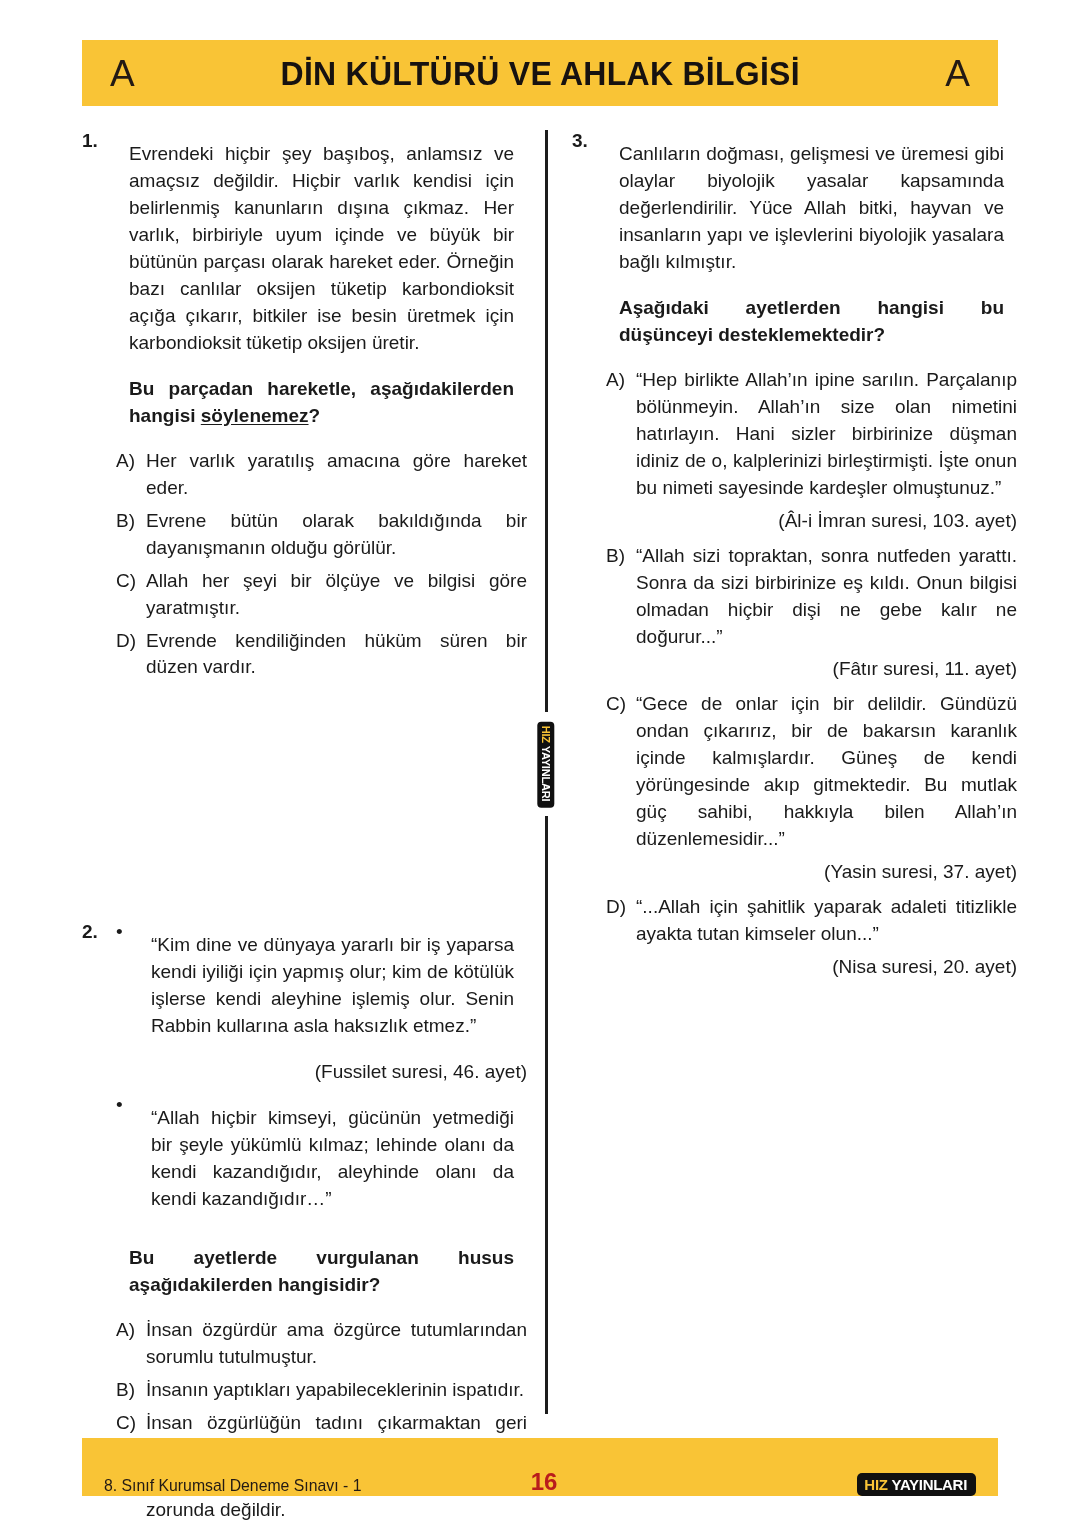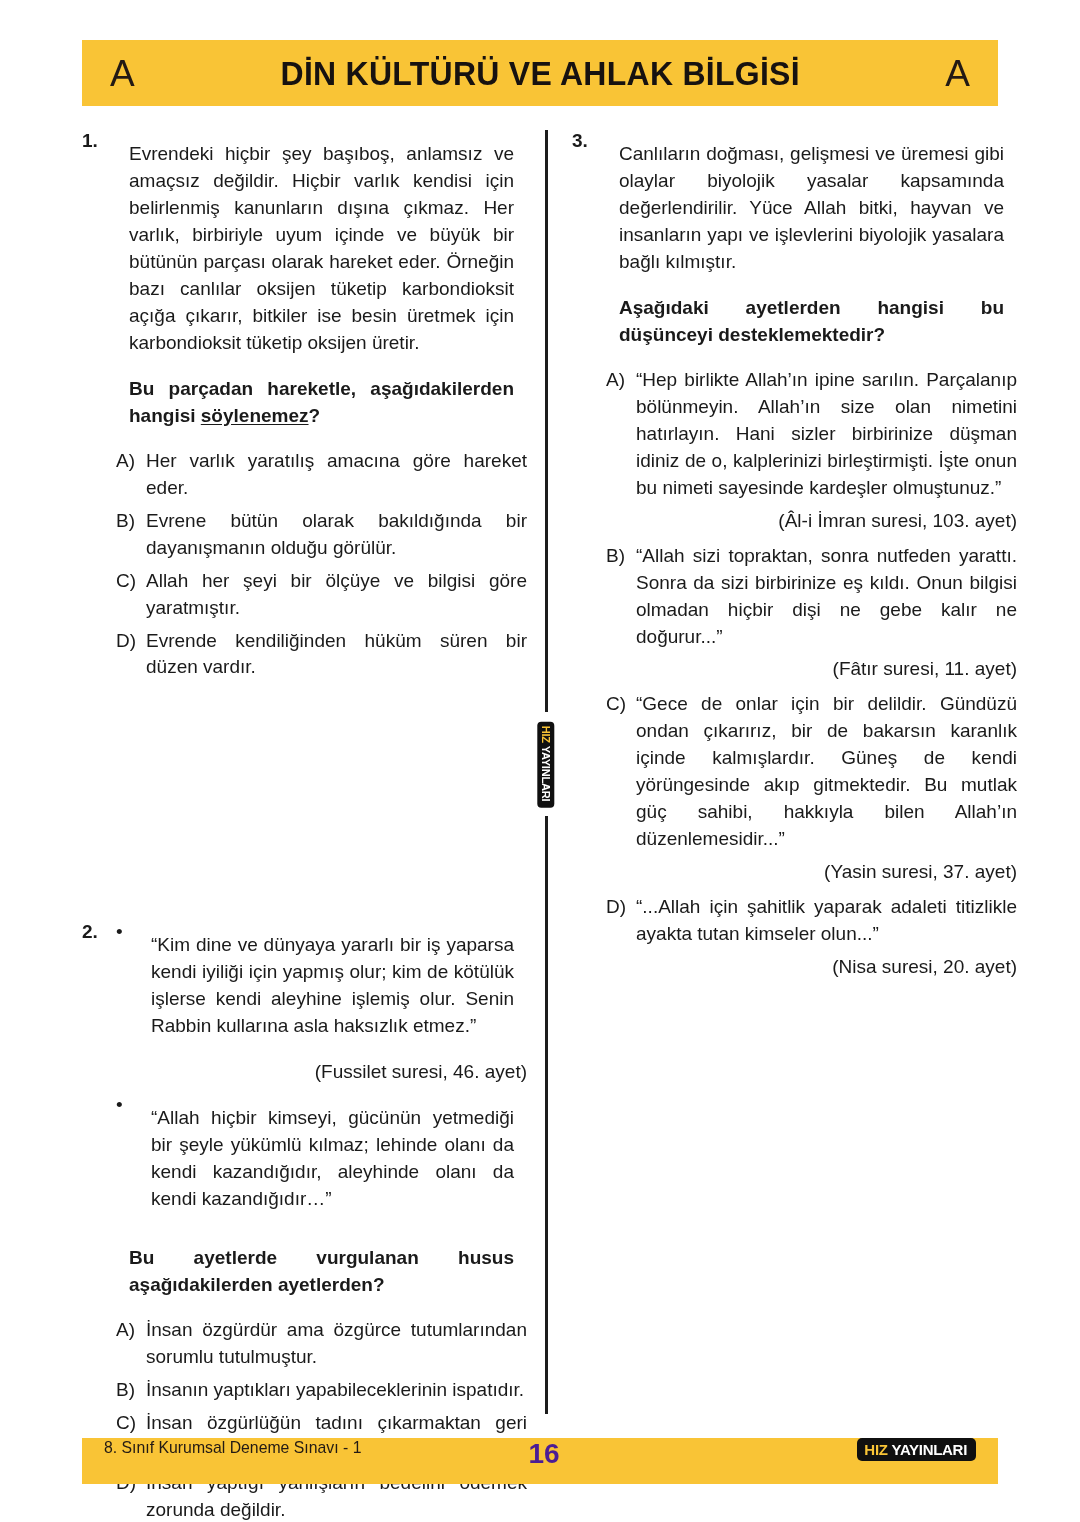--- a/index.html
+++ b/index.html
@@ -188,42 +188,42 @@
     text-justify: inter-word;
   }
   .opt-block .citation { }
 
   
   .footer-banner {
     position: absolute;
     left: 82px;
     top: 1438px;
     width: 916px;
-    height: 46px;
+    height: 58px;
     background: #F9C436;
     display: flex;
-    align-items: flex-start;
+    align-items: flex-end;
     box-sizing: border-box;
     padding: 0 22px;
   }
   .footer-exam {
     font-size: 17px;
     color: #231a14;
     transform: scaleX(0.93);
     transform-origin: left center;
     white-space: nowrap;
   }
   .footer-page {
     position: absolute;
     left: 8px;
     right: 0;
     text-align: center;
-    font-size: 28px;
-    font-weight: bold;
-    color: #4c1d95;
+    font-size: 24px;
+    font-weight: bold;
+    color: #b91c1c;
     pointer-events: none;
   }
   .footer-logo {
     margin-left: auto;
     background: #101010;
     border-radius: 5px;
     padding: 4px 9px 4px 7px;
     font-size: 15px;
     font-weight: bold;
     letter-spacing: -0.3px;
@@ -300,21 +300,21 @@
           </div>
           <p class="citation">(Fussilet suresi, 46. ayet)</p>
 
           <div class="bullet-row" style="margin-top:6px;">
             <span class="bullet-dot">•</span>
             <span class="bullet-text">
               <p class="para">“Allah hiçbir kimseyi, gücünün yetmediği bir şeyle yükümlü kılmaz; lehinde olanı da kendi kazandığıdır, aleyhinde olanı da kendi kazandığıdır…”</p>
             </span>
           </div>
 
-          <p class="para bold">Bu ayetlerde vurgulanan husus aşağıdakilerden ayetlerden?</p>
+          <p class="para bold">Bu ayetlerde vurgulanan husus aşağıdakilerden hangisidir?</p>
 
           <div class="options">
             <div class="option">
               <span class="opt-label">A)</span>
               <span class="opt-text">İnsan özgürdür ama özgürce tutumlarından sorumlu tutulmuştur.</span>
             </div>
             <div class="option">
               <span class="opt-label">B)</span>
               <span class="opt-text">İnsanın yaptıkları yapabileceklerinin ispatıdır.</span>
             </div>

